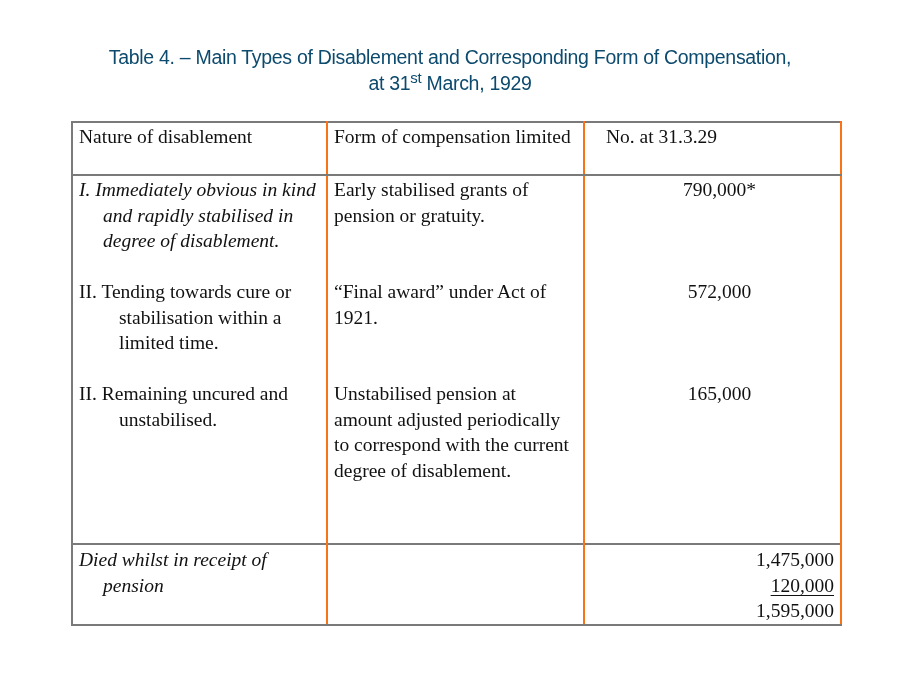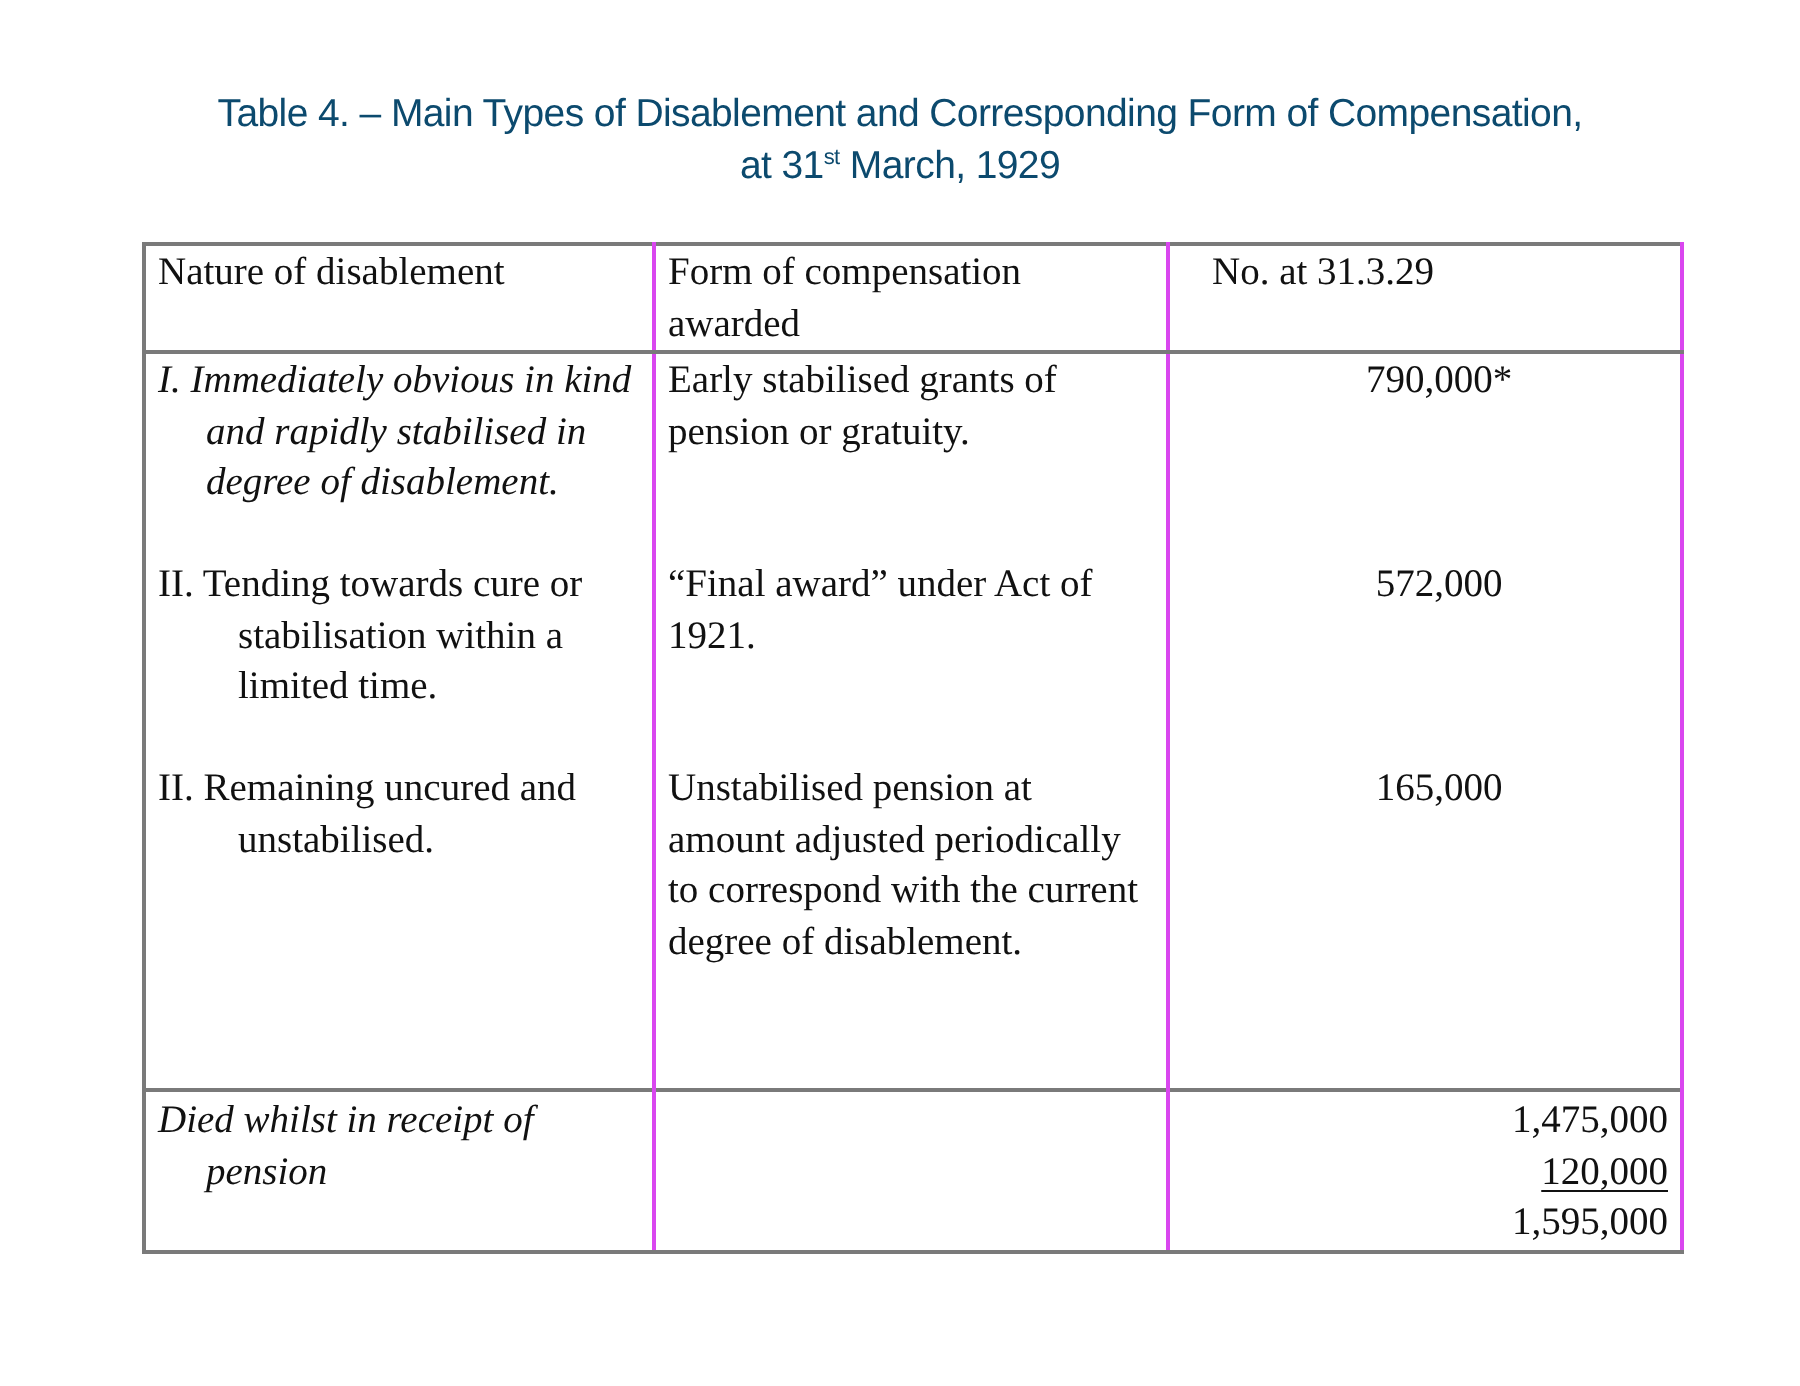--- a/index.html
+++ b/index.html
@@ -21,38 +21,38 @@
       left: 0;
       width: 900px;
       text-align: center;
       font-family: "Liberation Sans", "DejaVu Sans", sans-serif;
       font-size: 19.5px;
       line-height: 26px;
       letter-spacing: -0.3px;
       color: #0c4a6e;
     }
     .title sup {
-      font-size: 11px;
+      font-size: 15px;
       vertical-align: 7px;
       line-height: 0;
     }
     table.main {
       position: absolute;
       top: 121px;
       left: 71px;
       width: 769px;
       border-collapse: collapse;
       table-layout: fixed;
       font-family: "Liberation Serif", "DejaVu Serif", serif;
       font-size: 19.5px;
       line-height: 25.5px;
     }
     table.main td, table.main th {
       border-left: 2px solid #7a7a7a;
-      border-right: 2px solid #d946ef;
+      border-right: 2px solid #f97316;
       vertical-align: top;
       padding: 0 6px;
       font-weight: normal;
       text-align: left;
     }
     table.main tr.head th {
       border-top: 2px solid #7a7a7a;
       border-bottom: 2px solid #7a7a7a;
       padding-top: 1px;
       padding-bottom: 0;
@@ -105,21 +105,21 @@
 
 <table class="main">
   <colgroup>
     <col class="col1">
     <col class="col2">
     <col class="col3">
   </colgroup>
   <tbody>
       <tr class="head">
     <th>Nature of disablement</th>
-    <th>Form of compensation awarded</th>
+    <th>Form of compensation limited</th>
     <th class="c3">No. at 31.3.29</th>
   </tr>
 
   <tr class="body-row">
     <td>
       <div class="block1">
             <p class="hang">I. Immediately obvious in kind and rapidly stabilised in degree of disablement.</p>
           </div>
       <div class="block2">
             <p class="hang3">II. Tending towards cure or stabilisation within a limited time.</p>

